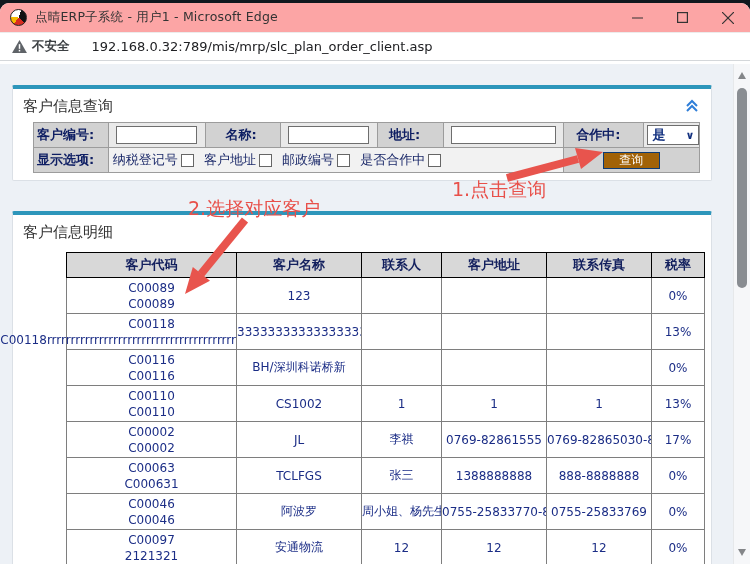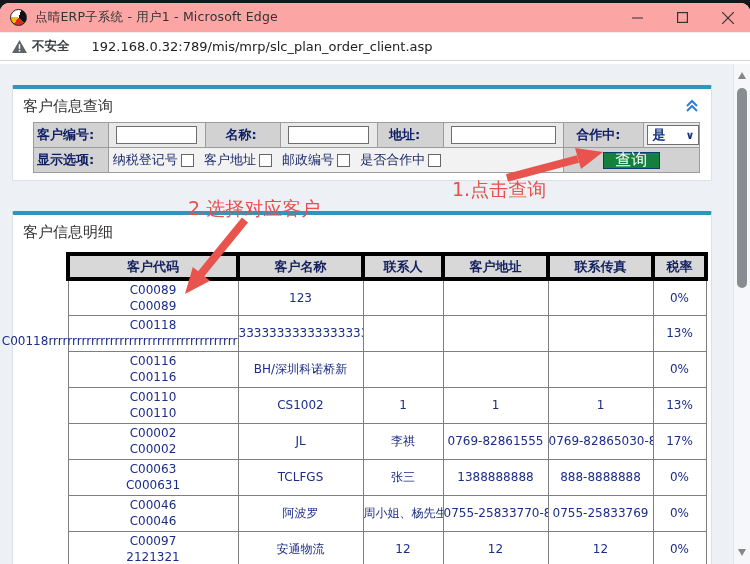--- a/index.html
+++ b/index.html
@@ -51,27 +51,27 @@
   .form-table .btncell { background:#d2d2d2; text-align:center; }
   .tb-input { width:90%; height:18px; border:1px solid #6e6e6e; background:#fff; }
   .tb-input3 { width:94%; }
   .select-box { width:52px; height:20px; margin:0 auto; border:1px solid #6e6e6e; background:#fff;
                 display:flex; align-items:center; justify-content:space-between; padding:0 4px;
                 color:#12307f; font-weight:bold; font-size:13px; }
   .select-box .chev { font-size:11px; }
   .opt { display:inline-flex; align-items:center; color:#1c2a6a; font-size:13px; margin-right:6px; }
   .checkbox { width:13px; height:13px; border:1px solid #666; background:#fff;
               display:inline-block; margin-left:3px; }
-  .query-btn { width:57px; height:17px; background:#15803d; border:1px solid #0c3a74;
-               color:#fff; font-size:16px; line-height:14px; }
+  .query-btn { width:57px; height:17px; background:#a16207; border:1px solid #0c3a74;
+               color:#fff; font-size:12px; line-height:14px; }
 
   
   .detail-table { margin-left:53px; margin-top:4px; table-layout:fixed; width:638px;
                   background:#fff; }
-  .detail-table th { background:#d8d8d8; border:4px solid #000000; height:25px;
+  .detail-table th { background:#d8d8d8; border:1px solid #000000; height:25px;
                      font-size:13px; color:#13205e; }
   .detail-table td { border:1px solid #7e7e7e; height:36px; font-size:12px; color:#1b2d86;
                      text-align:center; vertical-align:middle; }
   .detail-table .clip { overflow:hidden; white-space:nowrap; }
   .code1,.code2 { line-height:16px; }
   .code2 { white-space:nowrap; direction:rtl; }
   .c0{width:170px}.c1{width:125px}.c2{width:80px}.c3{width:105px}.c4{width:105px}.c5{width:53px}
 
   
   .anno-text { position:absolute; color:#e8504a; font-size:19px; white-space:nowrap; z-index:30; }

